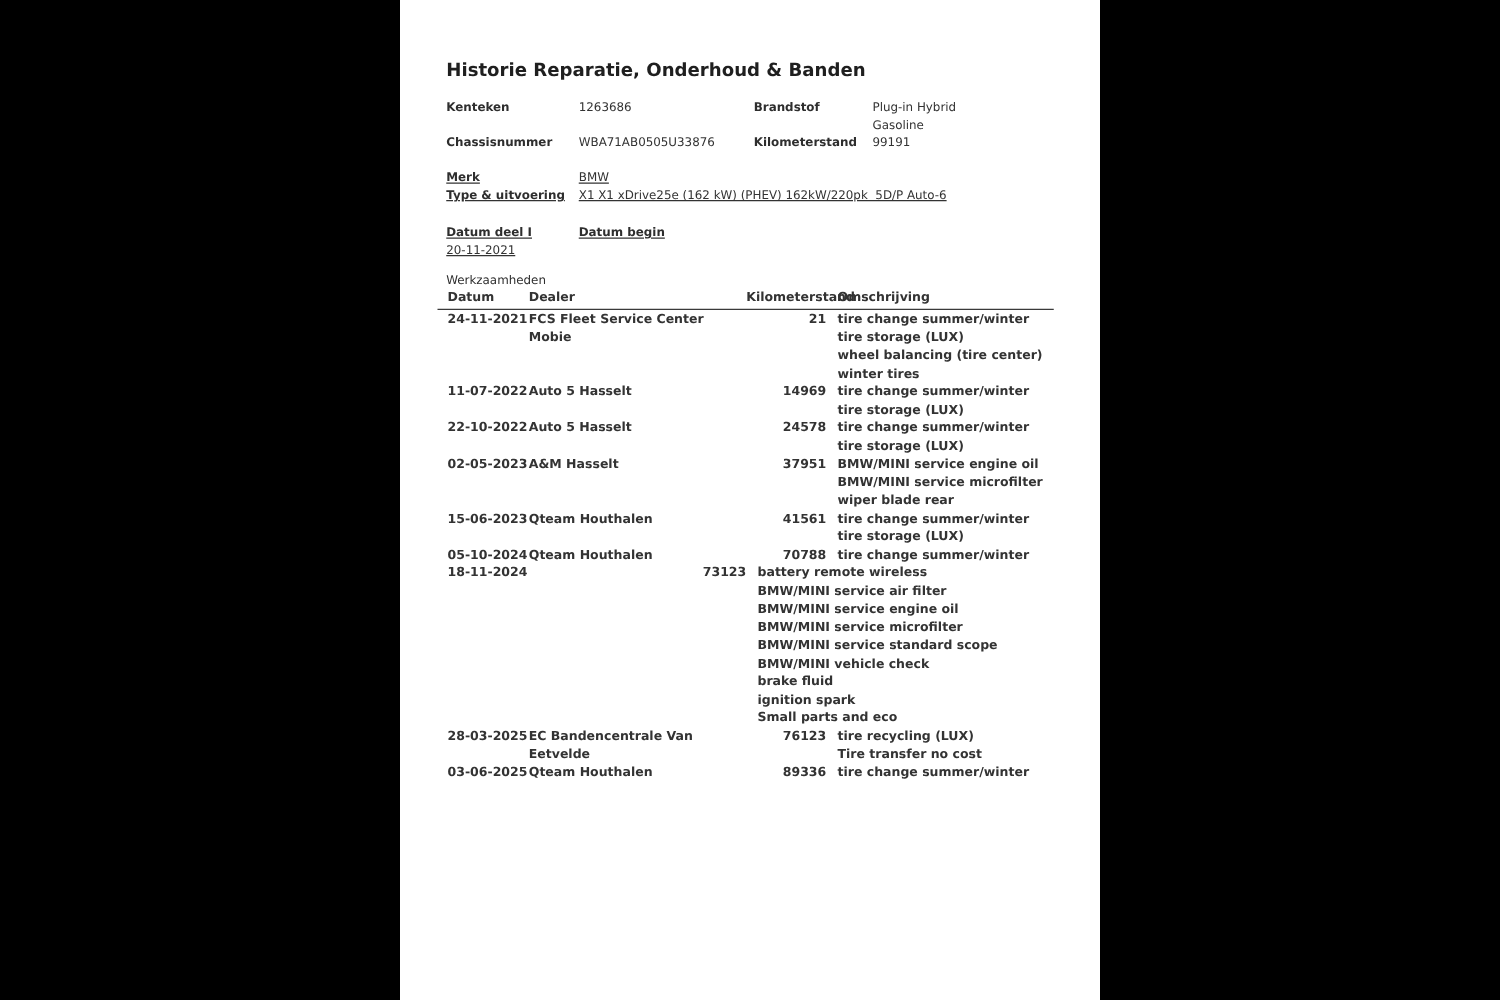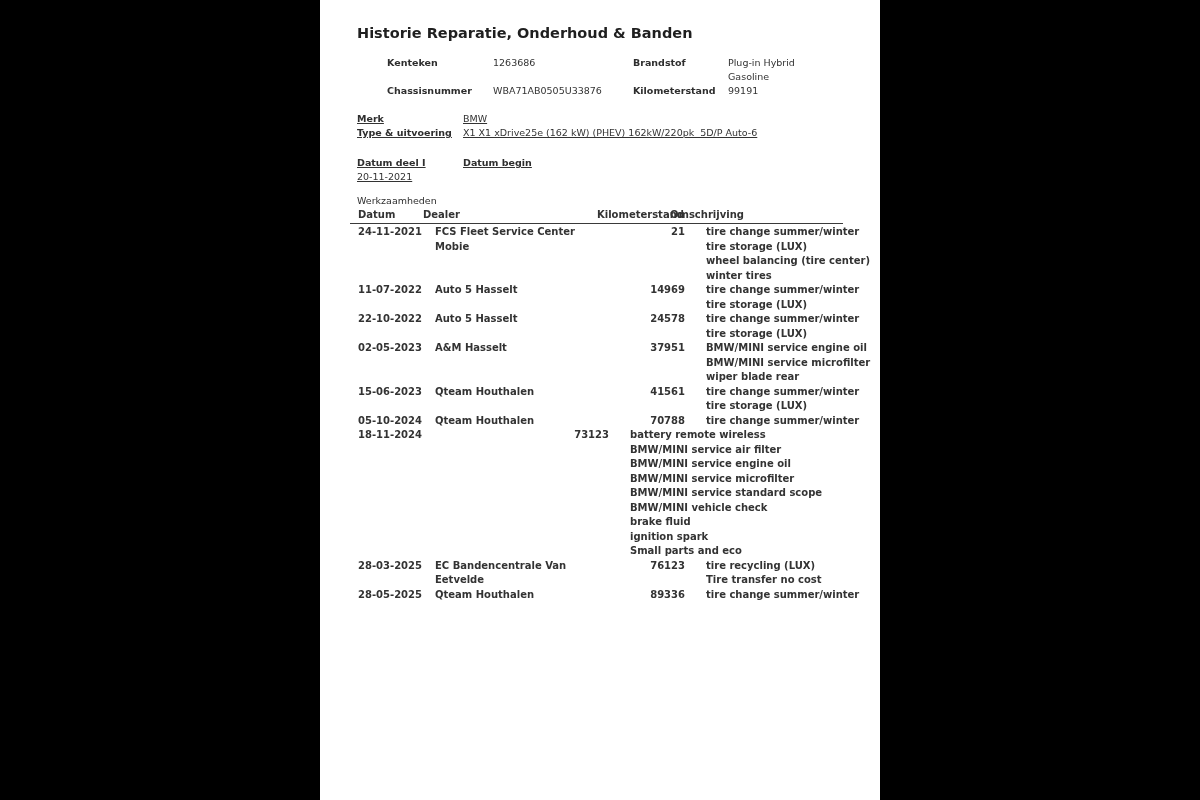--- a/index.html
+++ b/index.html
@@ -12,35 +12,35 @@
   .stage { position: relative; width: 1200px; height: 800px; background: #000; }
   .page {
     position: absolute; left: 320px; top: 0;
     width: 560px; height: 800px;
     background: #fff;
     color: #333;
   }
   .content { padding-left: 37px; padding-right: 10px; }
 
   h1.doc-title {
-    margin-top: 24px;
+    margin-top: 48px;
     font-size: 14.5px; line-height: 18px;
     font-weight: bold; color: #1f1f1f;
     letter-spacing: 0px;
   }
 
   .info-grid {
     display: grid;
     font-size: 9.5px; line-height: 14px;
     color: #333;
     align-items: start;
   }
   .info-grid .lbl { font-weight: bold; color: #2e2e2e; }
   .info-grid .val { white-space: pre-wrap; }
-  .g1 { grid-template-columns: 106px 140px 95px 1fr; margin-top: 14px; margin-left: 30px; }
+  .g1 { grid-template-columns: 106px 140px 95px 1fr; margin-top: 14px; }
   .g2 { grid-template-columns: 106px 1fr; margin-top: 14px; text-decoration: underline; }
   .g3 { grid-template-columns: 106px 1fr; margin-top: 16px; text-decoration: underline; }
   .multiline { white-space: pre-line; }
 
   .section-title {
     margin-top: 10px;
     font-size: 9.5px; line-height: 14px;
     font-weight: normal; color: #2e2e2e;
   }
 
@@ -56,21 +56,20 @@
     display: grid;
     grid-template-columns: 73px 174px 64px 1fr;
     line-height: 13px;
     padding-bottom: 2px;
     border-bottom: 1.5px solid #3a3a3a;
   }
   .trow {
     display: grid;
     grid-template-columns: 73px 174px 64px 1fr;
     line-height: 14.5px;
-    gap: 12px;
   }
   .tbody { padding-top: 1px; }
   .td-datum, .th-datum { padding-left: 8px; white-space: nowrap; }
   .td-km, .th-km { text-align: right; white-space: nowrap; }
   .td-oms, .th-oms { padding-left: 9px; }
   .oms-line { white-space: nowrap; }
 </style>
 </head>
 <body>
 
@@ -192,21 +191,21 @@
             <div class="trow">
               <div class="td-datum">28-03-2025</div>
               <div class="td-dealer">EC Bandencentrale Van Eetvelde</div>
               <div class="td-km">76123</div>
               <div class="td-oms">
                 <div class="oms-line">tire recycling (LUX)</div>
                 <div class="oms-line">Tire transfer no cost</div>
               </div>
             </div>
             <div class="trow">
-              <div class="td-datum">28-05-2025</div>
+              <div class="td-datum">03-06-2025</div>
               <div class="td-dealer">Qteam Houthalen</div>
               <div class="td-km">89336</div>
               <div class="td-oms">
                 <div class="oms-line">tire change summer/winter</div>
               </div>
             </div>
           </div>
       </div>
 
     </div>

